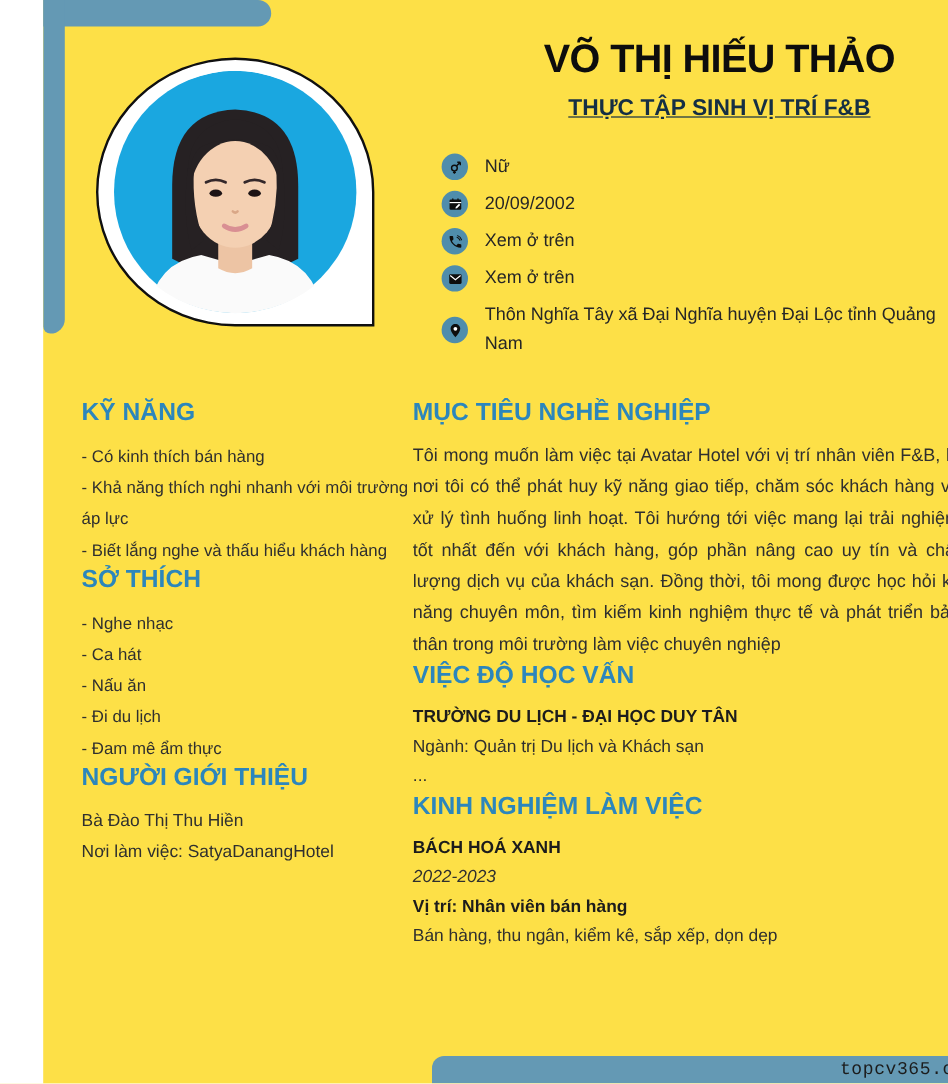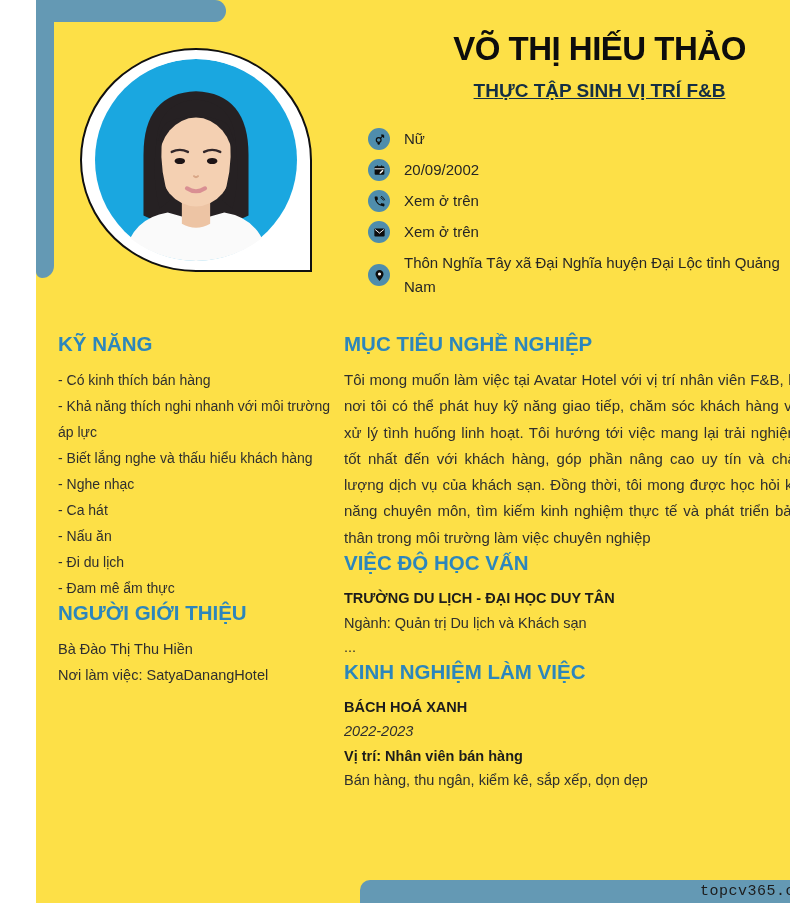--- a/index.html
+++ b/index.html
@@ -42,21 +42,21 @@
   }
   .contacts{position:absolute;left:332px;top:127px;width:430px;}
   .contact-row{display:flex;align-items:center;gap:14px;margin-bottom:7px;}
   .cicon{
     flex:0 0 22px;width:22px;height:22px;border-radius:50%;background:var(--icon-teal);
     display:flex;align-items:center;justify-content:center;
   }
   .cicon svg{width:13px;height:13px;display:block;}
   .ctext{font-size:15px;line-height:24px;color:#262626;max-width:396px;}
   
-  .col-left{position:absolute;left:22px;top:332px;width:278px;}
+  .col-left{position:absolute;left:32px;top:332px;width:278px;}
   .col-right{position:absolute;left:308px;top:332px;width:456px;}
   h2.sec{font-size:20.5px;font-weight:700;color:var(--heading);margin:0 0 11px;}
   .col-left .sec{margin-top:0;}
   .gap{margin-top:20px;}
   .li{font-size:14px;line-height:26px;color:var(--body);}
   .ref-line{font-size:14.5px;line-height:26px;color:var(--body);}
   .objective-body{font-size:15px;line-height:26.3px;text-align:justify;color:var(--body);}
   .detail{font-size:14.5px;line-height:24.5px;color:var(--body);}
   .detail.b{font-weight:700;color:#1c1c1c;}
   .detail.i{font-style:italic;}
@@ -145,20 +145,21 @@
       <span class="ctext">Thôn Nghĩa Tây xã Đại Nghĩa huyện Đại Lộc tỉnh Quảng Nam</span>
     </div>
   </div>
 
   <div class="col-left">
     <h2 class="sec">KỸ NĂNG</h2>
     <div class="li">- Có kinh thích bán hàng</div>
     <div class="li">- Khả năng thích nghi nhanh với môi trường áp lực</div>
     <div class="li">- Biết lắng nghe và thấu hiểu khách hàng</div>
 
+    <h2 class="sec gap">SỞ THÍCH</h2>
     <div class="li">- Nghe nhạc</div>
     <div class="li">- Ca hát</div>
     <div class="li">- Nấu ăn</div>
     <div class="li">- Đi du lịch</div>
     <div class="li">- Đam mê ẩm thực</div>
 
     <h2 class="sec gap">NGƯỜI GIỚI THIỆU</h2>
     <div class="ref-line">Bà Đào Thị Thu Hiền</div>
     <div class="ref-line">Nơi làm việc: SatyaDanangHotel</div>
   </div>

